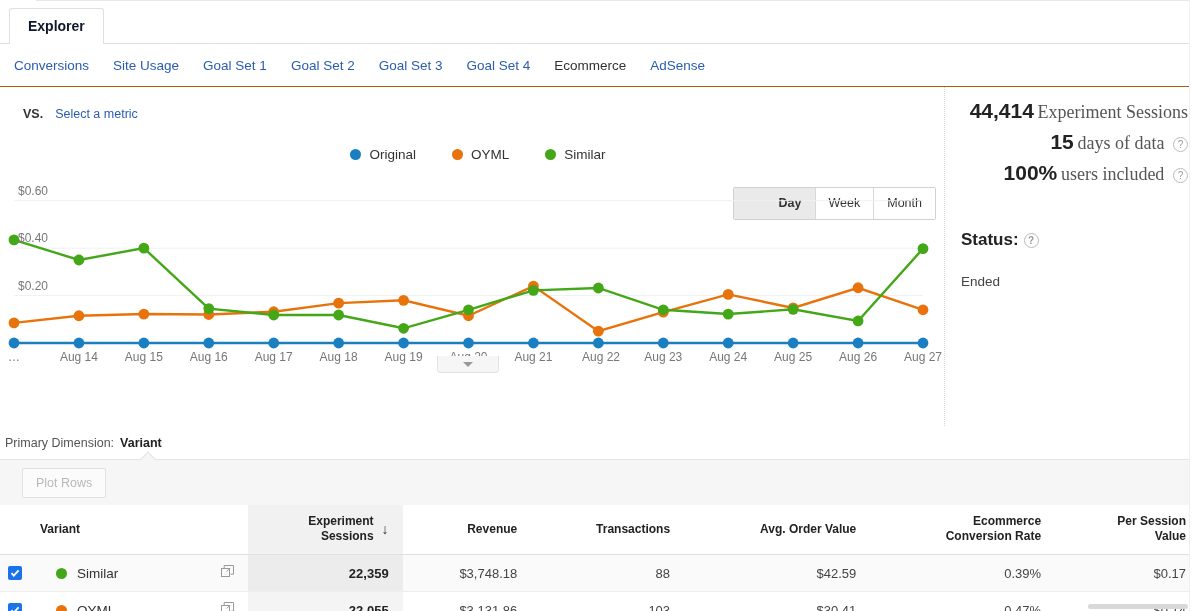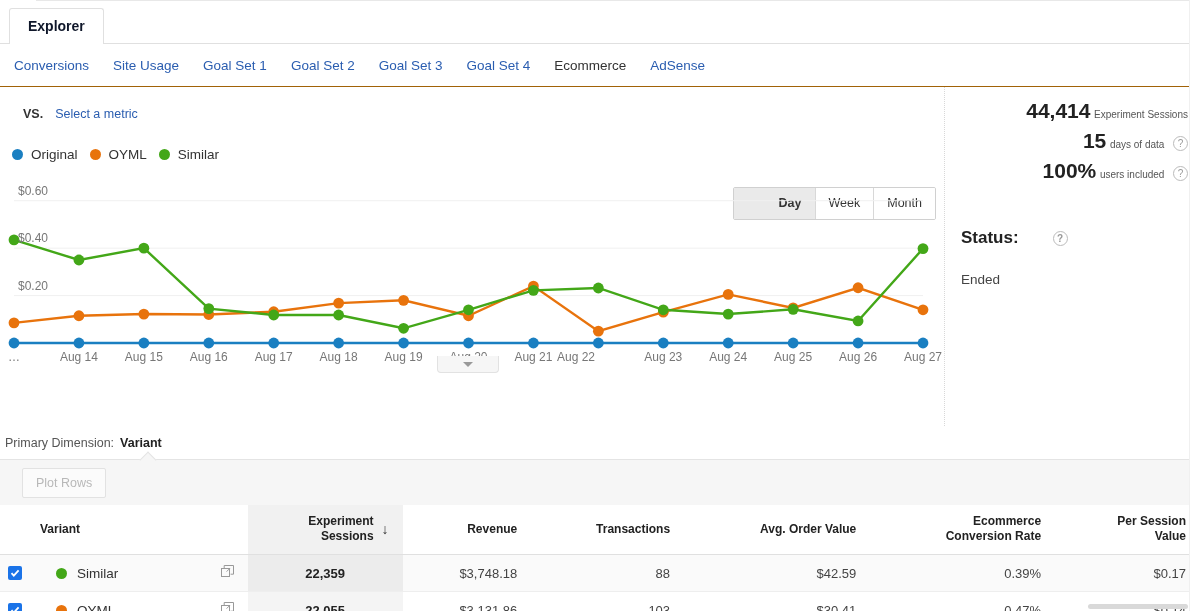--- a/index.html
+++ b/index.html
@@ -127,23 +127,24 @@
     border-right: 1px solid #d8d8d8;
     background: #fff;
   }
   .gran-btn:last-child { border-right: none; }
   .gran-btn.sel { background: #eaeaea; font-weight: bold; padding-left: 45px; }
 
   
   .legend {
     display: flex;
     align-items: center;
-    gap: 12px;
+    gap: 36px;
     padding: 8px 0 0 12px;
     height: 30px;
+    justify-content: center;
   }
   .legend-item { display: flex; align-items: center; gap: 8px; cursor: pointer; }
   .dot { width: 11px; height: 11px; border-radius: 50%; display: inline-block; }
   .legend-label { font-size: 13.5px; color: #333; }
 
   
   .chartwrap { position: relative; height: 200px; margin: 4px 0 0 0; }
   .chartsvg { display: block; }
   .ylabel {
     position: absolute;
@@ -186,41 +187,40 @@
   }
 
   
   .statline {
     text-align: right;
     margin-bottom: 7px;
     line-height: 1.1;
     white-space: nowrap;
   }
   .statnum { font-size: 21px; font-weight: bold; color: #222; }
-  .stattxt { font-size: 10px; color: #555; }
+  .stattxt { font-size: 18px; color: #555; font-family: Liberation Serif, serif; }
   .helpq {
     display: inline-flex;
     align-items: center; justify-content: center;
     width: 15px; height: 15px;
     border: 1px solid #bbb;
     border-radius: 50%;
     font-size: 10px;
     color: #999;
     margin-left: 5px;
     vertical-align: 1px;
     cursor: pointer;
   }
   .status-head {
     margin-top: 46px;
     font-size: 17px;
     font-weight: bold;
     color: #222;
     display: flex;
     align-items: center;
-    gap: 29px;
   }
   .status-val { margin-top: 24px; font-size: 13.5px; color: #444; }
 
   
   .primdim {
     position: relative;
     height: 33px;
     display: flex;
     align-items: center;
     padding-left: 5px;
@@ -272,21 +272,21 @@
     background: #fff;
   }
   table.data th.num { text-align: right; }
   table.data th.sorted { background: #f1f1f1; }
   table.data td {
     font-size: 13px;
     color: #444;
     padding: 10px 14px;
     border-bottom: 1px solid #eee;
   }
-  table.data td.num { text-align: center; font-weight: bold; color: #222; }
+  table.data td.num { text-align: right; font-weight: bold; color: #222; }
   table.data td.plain { text-align: right; }
   table.data tr.alt td { background: #fafafa; }
   table.data tr.alt td.sorted { background: #ececec; }
   table.data td.sorted { background: #f4f4f4; }
   .cb {
     width: 14px; height: 14px;
     background: #1a73e8;
     border-radius: 2px;
     display: inline-flex;
     align-items: center; justify-content: center;
@@ -424,21 +424,21 @@
         <div class="xaxis" style="top: 181px;">
           <div class="xtick" style="left: 14px;">…</div>
           <div class="xtick" style="left: 78.9286px;">Aug 14</div>
           <div class="xtick" style="left: 143.857px;">Aug 15</div>
           <div class="xtick" style="left: 208.786px;">Aug 16</div>
           <div class="xtick" style="left: 273.714px;">Aug 17</div>
           <div class="xtick" style="left: 338.643px;">Aug 18</div>
           <div class="xtick" style="left: 403.571px;">Aug 19</div>
           <div class="xtick" style="left: 468.5px;">Aug 20</div>
           <div class="xtick" style="left: 533.429px;">Aug 21</div>
-          <div class="xtick" style="left: 576px;">Aug 22</div>
+          <div class="xtick" style="left: 601px;">Aug 22</div>
           <div class="xtick" style="left: 663.286px;">Aug 23</div>
           <div class="xtick" style="left: 728.214px;">Aug 24</div>
           <div class="xtick" style="left: 793.143px;">Aug 25</div>
           <div class="xtick" style="left: 858.071px;">Aug 26</div>
           <div class="xtick" style="left: 923px;">Aug 27</div>
         </div>
       </div>
   </div>
 
   <div class="statspane">

